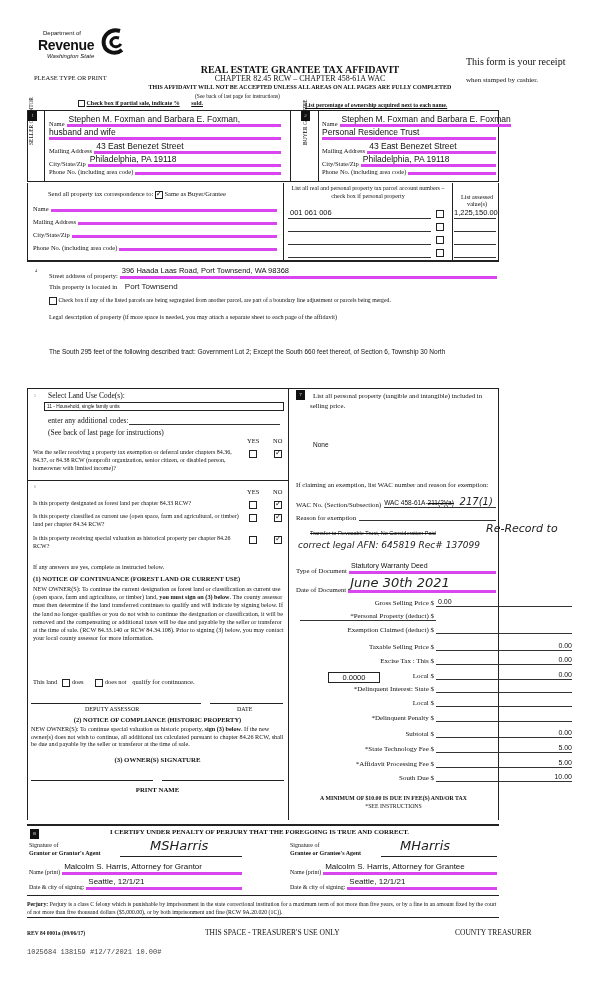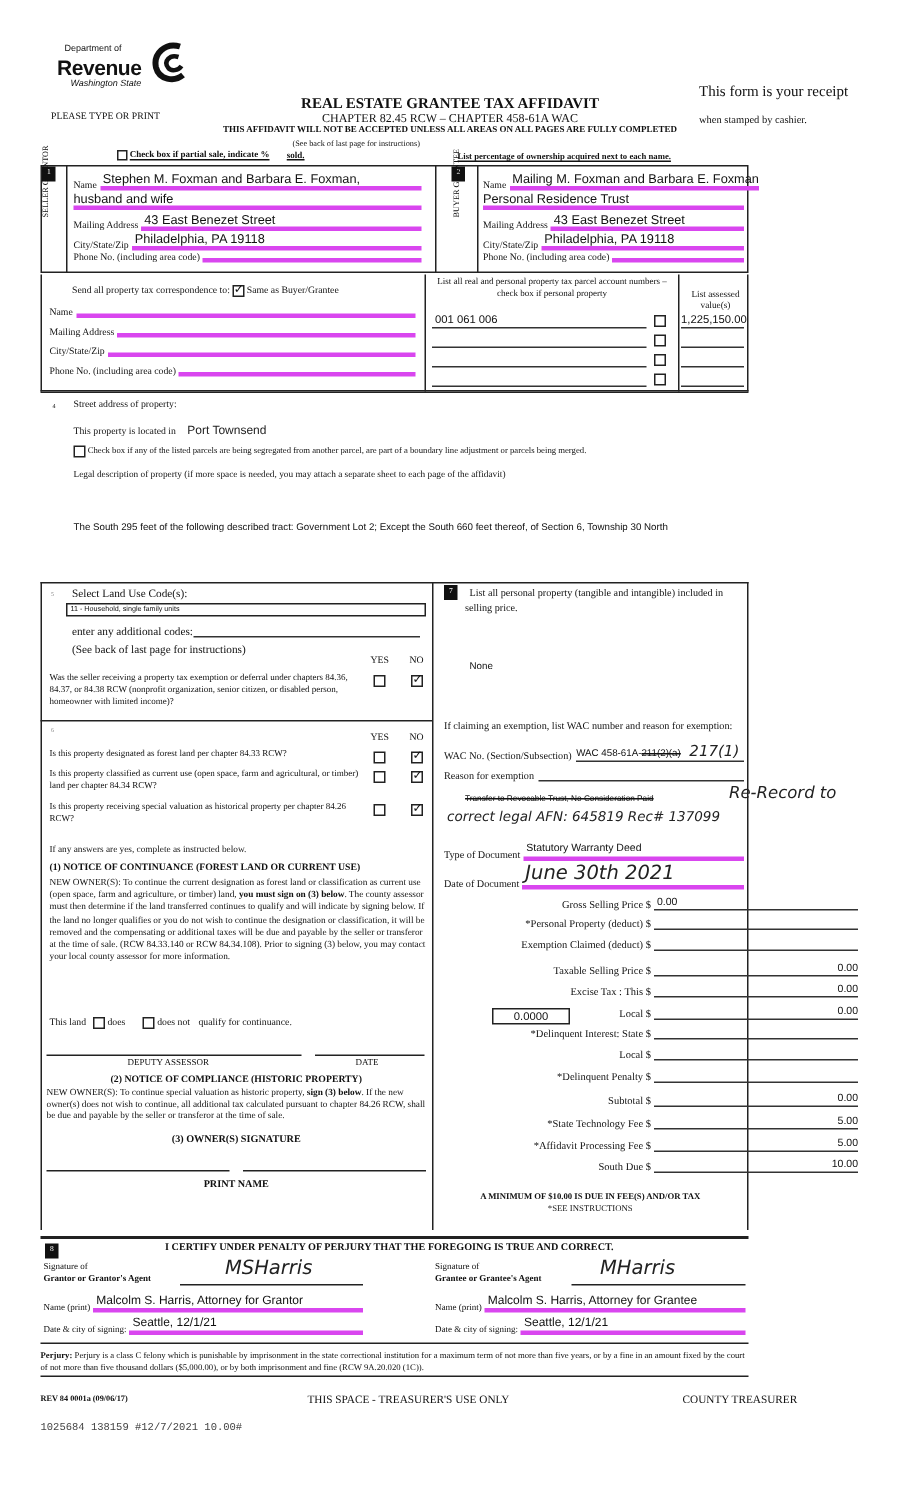--- a/index.html
+++ b/index.html
@@ -80,21 +80,21 @@
   <span class="val"></span>
 </div>
 
 <div class="secnum" style="left:301px;top:111px;">2</div>
 <div class="vline" style="left:318px;top:110px;height:72px;"></div>
 <div class="abs" style="left:302px;top:145px;transform:rotate(-90deg);transform-origin:left top;font-size:5.5px;white-space:nowrap;">
   <span>BUYER</span> <span>GRANTEE</span>
 </div>
 <div class="row" style="left:322px;top:114px;width:174px;">
   <span class="lbl">Name</span>
-  <span class="val">Mailing M. Foxman and Barbara E. Foxman</span>
+  <span class="val">Stephen M. Foxman and Barbara E. Foxman</span>
 </div>
 <div class="row" style="left:322px;top:127px;width:174px;">
   <span class="val" style="padding-left:0;">Personal Residence Trust</span>
 </div>
 <div class="row" style="left:322px;top:141px;width:174px;">
   <span class="lbl">Mailing Address</span>
   <span class="val">43 East Benezet Street</span>
 </div>
 <div class="row" style="left:322px;top:154px;width:174px;">
   <span class="lbl">City/State/Zip</span>
@@ -154,20 +154,21 @@
          <span class="abs sans" style="left:0;top:0;width:143px;border-bottom:1px solid #333;font-size:7.5px;line-height:10px;height:11px;padding-left:2px;"></span>
          <span class="box abs" style="left:148px;top:2px;"></span>
          <span class="abs sans" style="left:166px;top:0;width:42px;border-bottom:1px solid #333;font-size:7.5px;line-height:10px;height:11px;"></span>
        </div>
   </div>
 
 <div class="hline" style="left:27px;top:261px;width:472px;"></div>
 <div class="abs" style="left:35px;top:268px;font-size:4px;">4</div>
 <div class="row" style="left:49px;top:266px;width:448px;">
   <span class="lbl">Street address of property:</span>
+  <span class="val" style="font-size:7.5px;">396 Haada Laas Road, Port Townsend, WA  98368</span>
 </div>
 <div class="abs" style="left:49px;top:282px;font-size:6.5px;white-space:nowrap;">
   <span>This property is located in</span>
   <span class="fill" style="margin-left:6px;font-size:8px;">Port Townsend</span>
 </div>
 <div class="abs" style="left:49px;top:297px;font-size:5.8px;white-space:nowrap;">
   <span class="box"></span>
   <span>Check box if any of the listed parcels are being segregated from another parcel, are part of a boundary line adjustment or parcels being merged.</span>
 </div>
 <div class="abs" style="left:49px;top:313px;font-size:6.2px;white-space:nowrap;">Legal description of property (if more space is needed, you may attach a separate sheet to each page of the affidavit)</div>
@@ -259,21 +260,21 @@
 <div class="row" style="left:296px;top:576px;width:200px;">
   <span class="lbl" style="font-size:6.8px;">Date of Document</span>
   <span class="val hand" style="font-size:13px;line-height:14px;font-family:'DejaVu Sans',sans-serif;">June 30th 2021</span>
 </div>
 
 <div id="amount-rows">
     <div class="amt" style="left:296px;top:597px;">
          <span class="lbl" style="width:140px;">Gross Selling Price $</span>
          <span class="val" style="width:136px;text-align:left;padding-left:2px;">0.00</span>
        </div>
-    <div class="amt" style="left:296px;top:611.6px;">
+    <div class="amt" style="left:296px;top:611.6px;flex-direction:column;">
          <span class="lbl" style="width:140px;">*Personal Property (deduct) $</span>
          <span class="val" style="width:136px;"></span>
        </div>
     <div class="amt" style="left:296px;top:626.2px;">
          <span class="lbl" style="width:140px;">Exemption Claimed (deduct) $</span>
          <span class="val" style="width:136px;"></span>
        </div>
     <div class="amt" style="left:296px;top:640.8px;">
          <span class="lbl" style="width:140px;">Taxable Selling Price $</span>
          <span class="val" style="width:136px;">0.00</span>

